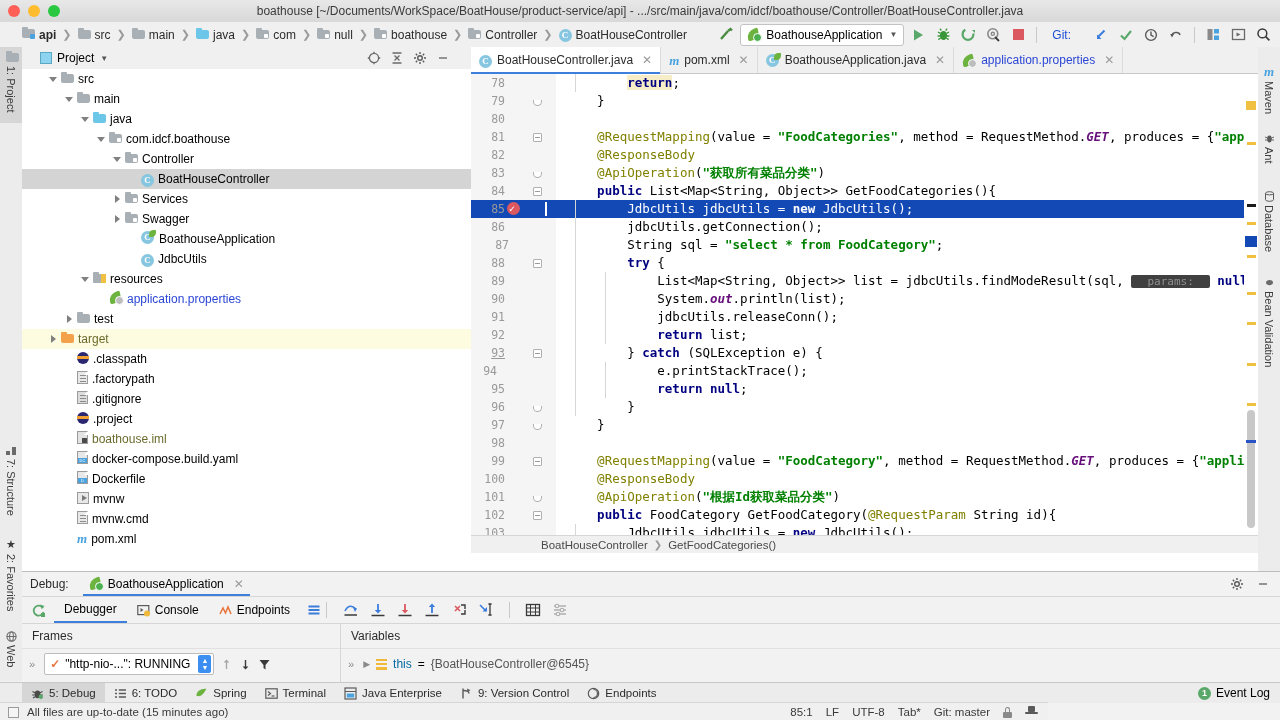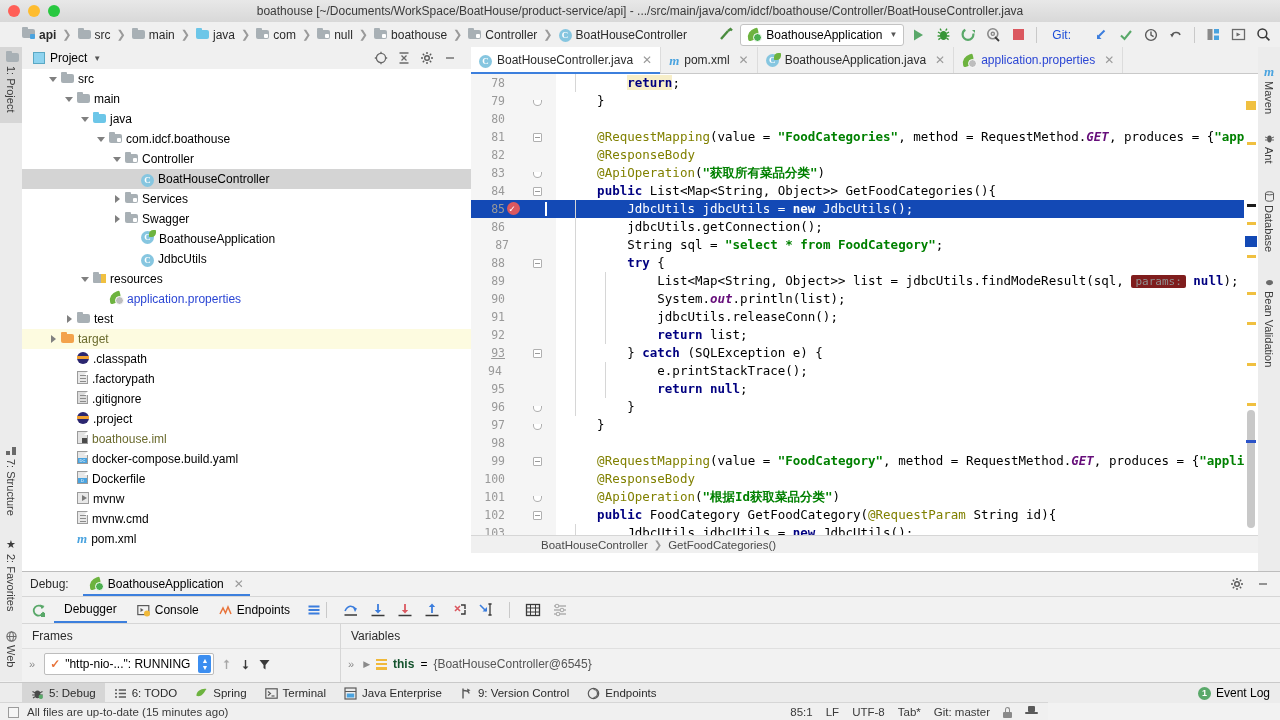--- a/index.html
+++ b/index.html
@@ -90,21 +90,21 @@
   .rail-item.active{background:#d6d6d6;}
   .rail-item .rico{writing-mode:horizontal-tb;margin-bottom:3px;}
 
   
   .project-panel{
     position:absolute;left:22px;top:47px;width:449px;height:524px;background:#fff;
     border-right:1px solid #c9c9c9;
   }
   .panel-head{
     height:22px;background:#f0f0f0;border-bottom:1px solid #0f766e;
-    display:flex;align-items:center;padding:0 11px;
+    display:flex;align-items:center;padding:0 18px;
   }
   .panel-head .ph-title{font-size:12px;margin-left:5px;}
   .panel-head .ph-caret{font-size:8px;margin-left:6px;color:#555;}
   .ph-actions{margin-left:auto;display:flex;gap:9px;align-items:center;padding-right:3px;}
   .prj-ico{width:12px;height:12px;background:#8ed3ef;border:1px solid #5aa8c4;box-sizing:border-box;}
 
   .tree{position:absolute;left:0;top:22px;width:449px;height:502px;overflow:hidden;background:#fff;}
   .trow{height:20px;display:flex;align-items:center;font-size:12px;color:#000;white-space:nowrap;}
   .trow.sel{background:#d4d4d4;}
   .trow.hl{background:#fdfbe0;}
@@ -150,21 +150,21 @@
   .lno{position:absolute;right:46px;top:0;font-family:"DejaVu Sans Mono",monospace;font-size:11.5px;color:#999;line-height:18px;}
   .code-lines{position:absolute;left:0;top:0;width:787px;height:479px;}
   .cline{position:relative;height:18px;line-height:18px;white-space:pre;
     font-family:"DejaVu Sans Mono",monospace;font-size:12.5px;color:#000;padding-left:96px;box-sizing:border-box;}
   .cline.exec{background:#1349b5;color:#fff;}
   .cline.exec .kw,.cline.exec .str,.cline.exec .ann{color:#fff;}
   .kw{color:#000080;font-weight:bold;}
   .str{color:#008000;font-weight:bold;}
   .ann{color:#808000;}
   .fld{color:#660e7a;font-style:italic;font-weight:bold;}
-  .param-hint{color:#909090;background:#7f1d1d;border-radius:2px;padding:0 4px;font-size:11px;}
+  .param-hint{color:#909090;background:#404040;border-radius:2px;padding:0 16px;font-size:11px;}
   .hl-ret{background:#f7eec8;}
   .fold{position:absolute;left:62px;top:5px;width:9px;height:9px;border:1px solid #b0b0b0;
     background:#fff;box-sizing:border-box;border-radius:1px;}
   .fold:after{content:"";position:absolute;left:1px;top:3px;width:5px;height:1px;background:#9a9a9a;}
   .fold.round{border-radius:0 0 5px 5px;border-top:none;height:6px;top:8px;}
   .fold.round:after{display:none;}
   .brk{position:absolute;left:36px;top:2px;width:13px;height:13px;border-radius:50%;background:#db5860;}
   .brk:after{content:"✓";position:absolute;left:2px;top:-2px;font-size:10px;color:#fff;}
   .bulb{position:absolute;left:52px;top:3px;width:11px;height:11px;}
   .bulb .b{width:9px;height:9px;background:#f5ba45;border-radius:50% 50% 40% 40%;}
@@ -212,21 +212,21 @@
   .frames-col{width:318px;border-right:1px solid #d6d6d6;position:relative;}
   .vars-col{flex:1;position:relative;}
   .col-title{height:24px;line-height:24px;font-size:12px;padding-left:10px;color:#2b2b2b;border-bottom:1px solid #e0e0e0;}
   .frames-row{display:flex;align-items:center;height:30px;padding-left:4px;gap:6px;}
   .chev2{font-size:11px;color:#8a8a8a;padding:0 3px;}
   .thread-sel{display:flex;align-items:center;gap:5px;background:#fff;border:1px solid #bdbdbd;border-radius:2px;
     height:20px;padding:0 2px 0 5px;font-size:12px;}
   .thread-sel .spin{width:13px;height:18px;background:#3c8ef0;border-radius:2px;color:#fff;font-size:7px;
     display:flex;flex-direction:column;align-items:center;justify-content:center;line-height:7px;margin-left:3px;}
   .vars-row{display:flex;align-items:center;height:30px;padding-left:4px;gap:6px;font-size:12px;}
-  .var-this{color:#14532d;font-weight:bold;}
+  .var-this{color:#0369a1;font-weight:normal;}
   .var-val{color:#555;}
   .eq-ico{width:11px;height:11px;background:linear-gradient(#f0b93a 0 2px,transparent 2px 4px,#f0b93a 4px 6px,transparent 6px 8px,#f0b93a 8px 10px);}
 
   
   .bottombar{
     position:absolute;left:0;top:682px;width:1280px;height:20px;background:#ececec;
     border-top:1px solid #c9c9c9;display:flex;align-items:center;
   }
   .bb-item{display:flex;align-items:center;gap:5px;font-size:11.5px;color:#2b2b2b;padding:0 9px;height:20px;}
   .bb-item.active{background:#d6d6d6;}
@@ -702,21 +702,21 @@
           <div class="cline"><span class="lno" style="left: 8px; width: 26px; text-align: right;">84</span><span class="fold"></span><span>    <span class="kw">public</span> List&lt;Map&lt;String, Object&gt;&gt; GetFoodCategories(){</span></div>
           <div class="cline exec"><span class="lno" style="left: 8px; width: 26px; text-align: right;">85</span><span class="brk"></span><span class="bulb"><span class="b"></span></span><span class="caret-bar"></span><span class="indent-guide" style="left:104px;"></span><span>        JdbcUtils jdbcUtils = <span class="kw">new</span> JdbcUtils();</span></div>
           <div class="cline"><span class="lno" style="left: 8px; width: 26px; text-align: right;">86</span><span class="indent-guide" style="left:104px;"></span><span>        jdbcUtils.getConnection();</span></div>
           <div class="cline"><span class="lno" style="left: 12px; width: 26px; text-align: right;">87</span><span class="indent-guide" style="left:104px;"></span><span>        String sql = <span class="str">"select * from FoodCategory"</span>;</span></div>
           <div class="cline"><span class="lno" style="left: 8px; width: 26px; text-align: right;">88</span><span class="fold"></span><span class="indent-guide" style="left:104px;"></span><span>        <span class="kw">try</span> {</span></div>
           <div class="cline"><span class="lno" style="left: 8px; width: 26px; text-align: right;">89</span><span class="indent-guide" style="left:104px;"></span><span class="indent-guide" style="left:134px;"></span><span>            List&lt;Map&lt;String, Object&gt;&gt; list = jdbcUtils.findModeResult(sql, <span class="param-hint">params:</span> <span class="kw">null</span>);</span></div>
           <div class="cline"><span class="lno" style="left: 8px; width: 26px; text-align: right;">90</span><span class="indent-guide" style="left:104px;"></span><span class="indent-guide" style="left:134px;"></span><span>            System.<span class="fld">out</span>.println(list);</span></div>
           <div class="cline"><span class="lno" style="left: 8px; width: 26px; text-align: right;">91</span><span class="indent-guide" style="left:104px;"></span><span class="indent-guide" style="left:134px;"></span><span>            jdbcUtils.releaseConn();</span></div>
           <div class="cline"><span class="lno" style="left: 8px; width: 26px; text-align: right;">92</span><span class="indent-guide" style="left:104px;"></span><span class="indent-guide" style="left:134px;"></span><span>            <span class="kw">return</span> list;</span></div>
           <div class="cline"><span class="lno" style="left: 8px; width: 26px; text-align: right; text-decoration: underline;">93</span><span class="fold"></span><span class="indent-guide" style="left:104px;"></span><span>        } <span class="kw">catch</span> (SQLException e) {</span></div>
-          <div class="cline"><span class="lno" style="left: 17px; width: 26px; ">94</span><span class="indent-guide" style="left:104px;"></span><span class="indent-guide" style="left:134px;"></span><span>            e.printStackTrace();</span></div>
+          <div class="cline"><span class="lno" style="left: 0; width: 26px; text-align: right;">94</span><span class="indent-guide" style="left:104px;"></span><span class="indent-guide" style="left:134px;"></span><span>            e.printStackTrace();</span></div>
           <div class="cline"><span class="lno" style="left: 8px; width: 26px; text-align: right;">95</span><span class="indent-guide" style="left:104px;"></span><span class="indent-guide" style="left:134px;"></span><span>            <span class="kw">return</span> <span class="kw">null</span>;</span></div>
           <div class="cline"><span class="lno" style="left: 8px; width: 26px; text-align: right;">96</span><span class="fold round"></span><span class="indent-guide" style="left:104px;"></span><span>        }</span></div>
           <div class="cline"><span class="lno" style="left: 8px; width: 26px; text-align: right;">97</span><span class="fold round"></span><span>    }</span></div>
           <div class="cline"><span class="lno" style="left: 8px; width: 26px; text-align: right;">98</span><span></span></div>
           <div class="cline"><span class="lno" style="left: 8px; width: 26px; text-align: right;">99</span><span class="fold"></span><span>    <span class="ann">@RequestMapping</span>(value = <span class="str">"FoodCategory"</span>, method = RequestMethod.<span class="fld">GET</span>, produces = {<span class="str">"application/json;c</span></span></div>
           <div class="cline"><span class="lno" style="left: 8px; width: 26px; text-align: right;">100</span><span>    <span class="ann">@ResponseBody</span></span></div>
           <div class="cline"><span class="lno" style="left: 8px; width: 26px; text-align: right;">101</span><span class="fold round"></span><span>    <span class="ann">@ApiOperation</span>(<span class="str">"根据Id获取菜品分类"</span>)</span></div>
           <div class="cline"><span class="lno" style="left: 8px; width: 26px; text-align: right;">102</span><span class="fold"></span><span>    <span class="kw">public</span> FoodCategory GetFoodCategory(<span class="ann">@RequestParam</span> String id){</span></div>
           <div class="cline"><span class="lno" style="left: 8px; width: 26px; text-align: right;">103</span><span class="indent-guide" style="left:104px;"></span><span>        JdbcUtils jdbcUtils = <span class="kw">new</span> JdbcUtils();</span></div>
           <div class="cline"><span class="lno" style="left: 8px; width: 26px; text-align: right;">104</span><span class="indent-guide" style="left:104px;"></span><span>        jdbcUtils.getConnection();</span></div>

